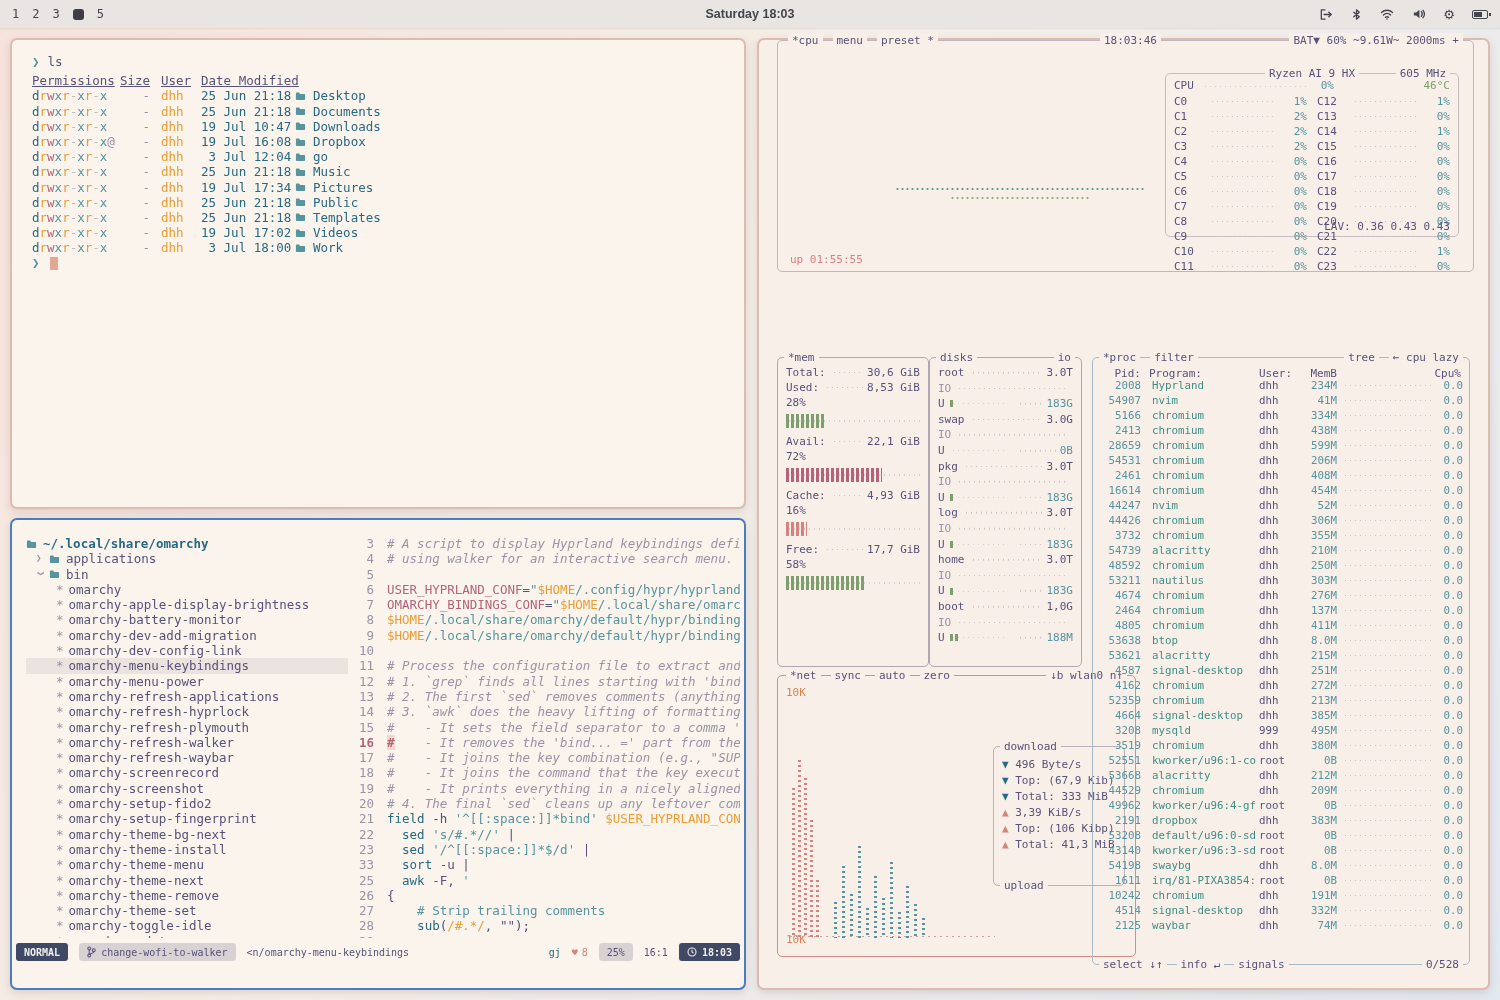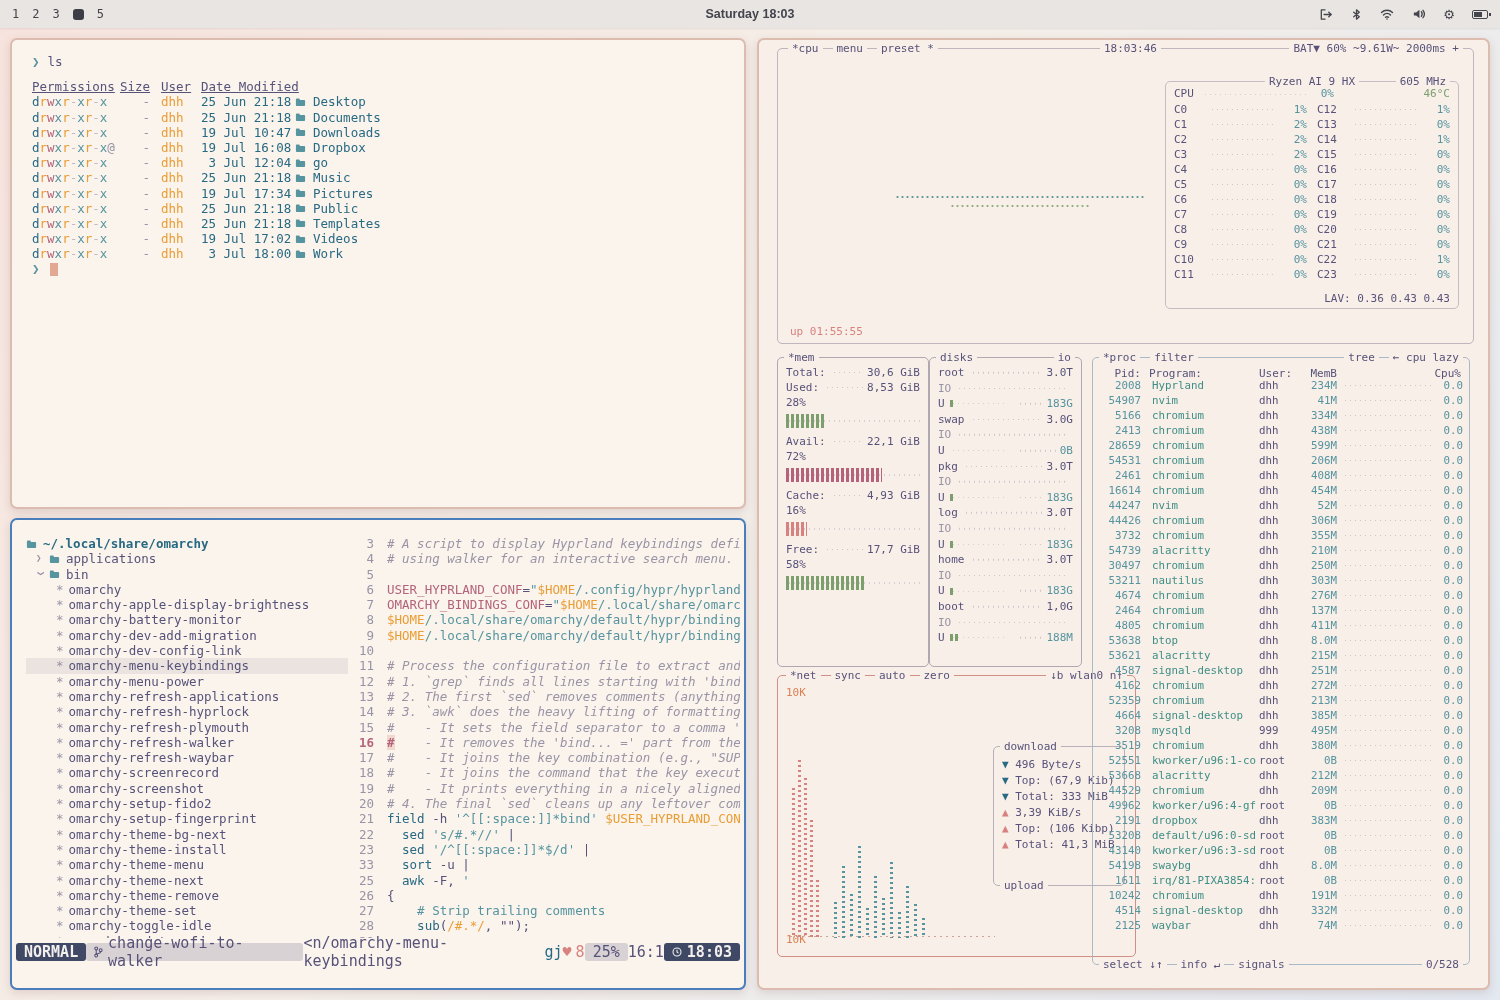--- a/index.html
+++ b/index.html
@@ -30,21 +30,21 @@
   .win{position:absolute;background:var(--winbg);border-radius:7px;box-shadow:0 3px 10px rgba(120,80,80,.18)}
   .win-ls{left:10px;top:38px;width:736px;height:471px;border:2px solid var(--bord-inactive);
           font-size:12.5px;line-height:15.2px;padding:14px 8px 0 20px}
   .win-nvim{left:10px;top:518px;width:736px;height:472px;border:2px solid var(--bord-active);font-size:12.5px}
   .win-btop{left:757px;top:38px;width:733px;height:952px;border:2px solid var(--bord-inactive);
             background:var(--btopbg);font-size:11px}
   
   .promptline{display:flex;gap:8px;white-space:pre}
   .psym{color:var(--foam)}
   .lsheaders,.lsrow{display:flex;white-space:pre;height:15.2px;line-height:15.2px}
-  .lsheaders{margin-top:10px}
+  .lsheaders{margin-top:4px}
   .lsheaders span{text-decoration:underline}
   .col-perm{width:88px;flex:0 0 auto}
   .col-size{width:30px;flex:0 0 auto;text-align:right}
   .lsrow .col-size{color:var(--muted)}
   .col-user{width:40px;flex:0 0 auto;margin-left:2px;padding-left:9px}
   .lsrow .col-user{color:var(--gold)}
   .col-date{width:103px;flex:0 0 auto;padding-left:9px}
   .lsrow .col-date{color:var(--pine)}
   .col-name{flex:1;display:flex;align-items:center;gap:6px;color:var(--pine)}
   .lsheaders .col-user,.lsheaders .col-date{color:var(--text)}
@@ -67,34 +67,34 @@
   .ln{width:24px;flex:0 0 auto;text-align:right;margin-right:13px;color:var(--muted)}
   .ln.cur{color:var(--love);font-weight:bold}
   .tk-c{color:#9a94a6;font-style:italic}
   .tk-k{color:var(--pine)}
   .tk-s{color:var(--foam)}
   .tk-g{color:var(--gold)}
   .tk-v{color:var(--love)}
   .tk-t{color:var(--text)}
   .tk-cur{color:var(--love);font-weight:bold;background:#f1d9ce}
   .statusline{position:absolute;left:4px;right:4px;bottom:26px;height:20px;display:flex;align-items:center;
-              font-size:15px;gap:0}
+              font-size:10px;gap:11px}
   .seg{display:inline-flex;align-items:center;gap:5px;height:18px;padding:0 8px;border-radius:3px}
   .seg-dark{background:var(--chipdark);color:#f3efec;font-weight:bold}
   .seg-light{background:var(--chiplight);color:var(--text)}
   .seg.file{padding:0;background:none;color:var(--text)}
   .sspace{flex:1}
   .skeys{color:var(--pine)}
   .sheart{color:var(--rose);display:inline-flex;gap:4px}
   .spos{color:var(--text)}
   .stime svg{stroke:#f3efec}
   .brsvg{stroke:var(--text);fill:none;stroke-width:1.2}
   
   .bbox{position:absolute;border:1px solid #b9b1ba;border-radius:5px}
-  .cpu-box{left:18px;top:8px;right:14px;height:296px;border-color:#beb5bd}
+  .cpu-box{left:18px;top:0;right:14px;height:232px;border-color:#beb5bd}
   .mem-box{left:18px;top:317px;width:152px;height:310px;border-color:#b0a8b0}
   .disk-box{left:170px;top:317px;width:153px;height:310px;border-color:#b0a8b0}
   .net-box{left:18px;top:635px;width:359px;height:282px;border-color:#d28f85}
   .proc-box{left:333px;top:317px;width:378px;height:608px;border-color:#a9bac6}
   .chiprow{position:absolute;top:-8px;display:flex;gap:10px}
   .chip{display:inline-block;height:15px;line-height:15px;background:var(--btopbg);padding:0 4px;white-space:nowrap;color:var(--text)}
   .chip.abs{position:absolute;top:-8px}
   .chiprow.bottom,.chip.abs.bottom{top:auto;bottom:-8px}
   .subbox{position:absolute;right:14px;top:32px;width:294px;bottom:34px;border:1px solid #c6bdc4;border-radius:5px;background:var(--btopbg)}
   .cputotal{display:flex;align-items:center;height:16px;line-height:16px;padding:8px 8px 0 8px}
@@ -793,21 +793,21 @@
         </div>
         <div class="prow">
           <span class="ppid">54739</span>
           <span class="pprog">alacritty</span>
           <span class="puser">dhh</span>
           <span class="pmem">210M</span>
           <span class="lead"></span>
           <span class="pcpu">0.0</span>
         </div>
         <div class="prow">
-          <span class="ppid">30497</span>
+          <span class="ppid">48592</span>
           <span class="pprog">chromium</span>
           <span class="puser">dhh</span>
           <span class="pmem">250M</span>
           <span class="lead"></span>
           <span class="pcpu">0.0</span>
         </div>
         <div class="prow">
           <span class="ppid">53211</span>
           <span class="pprog">nautilus</span>
           <span class="puser">dhh</span>

